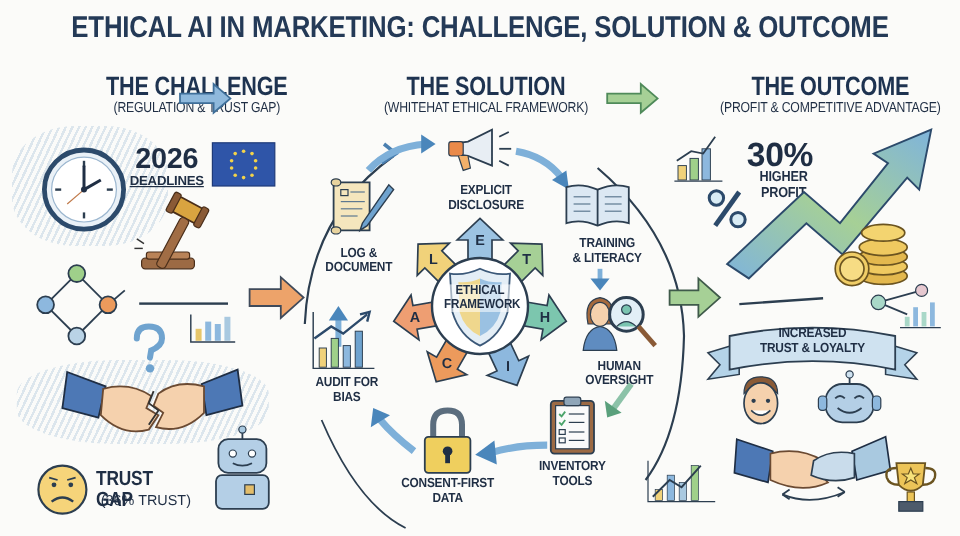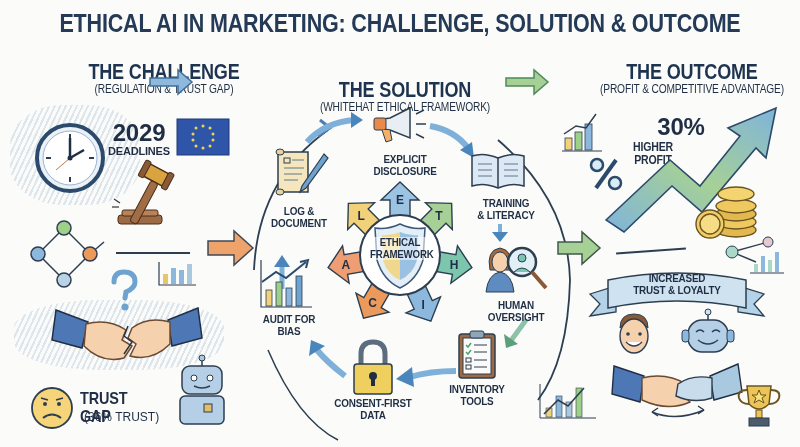--- a/index.html
+++ b/index.html
@@ -16,21 +16,21 @@
 </style>
 </head>
 <body>
 
 <div class="abs t title">ETHICAL AI IN MARKETING: CHALLENGE, SOLUTION &amp; OUTCOME</div>
 
 <div class="abs" style="left:0;top:60px;width:240px;margin-left:44px;">
   <div class="t col-h">THE CHALLENGE</div>
   <div class="t col-s">(REGULATION &amp; TRUST GAP)</div>
 </div>
-<div class="abs" style="left:280px;top:60px;width:250px;margin-top:18px;">
+<div class="abs" style="left:280px;top:60px;width:250px;">
   <div class="t col-h">THE SOLUTION</div>
   <div class="t col-s">(WHITEHAT ETHICAL FRAMEWORK)</div>
 </div>
 <div class="abs" style="left:568px;top:60px;width:248px;">
   <div class="t col-h">THE OUTCOME</div>
   <div class="t col-s">(PROFIT &amp; COMPETITIVE ADVANTAGE)</div>
 </div>
 
 <svg style="left:148px;top:68px" width="46" height="28">
   <path d="M2 10 L30 10 L30 2 L44 14 L30 26 L30 18 L2 18 Z" fill="#8fb9dc" stroke="#3f6f99" stroke-width="1.5"></path>
@@ -49,22 +49,22 @@
       <line x1="36" y1="55" x2="36" y2="60"></line>
     <line x1="12" y1="36" x2="17" y2="36"></line>
       <line x1="55" y1="36" x2="60" y2="36"></line>
   </g>
   <line x1="36" y1="36" x2="36" y2="16" stroke="#1f2e44" stroke-width="2.5"></line>
   <line x1="36" y1="36" x2="50" y2="28" stroke="#1f2e44" stroke-width="2.5"></line>
   <line x1="36" y1="36" x2="22" y2="48" stroke="#c07a4a" stroke-width="1"></line>
   <circle cx="36" cy="36" r="2.5" fill="#1f2e44"></circle>
 </svg>
 
-<div class="abs t" style="left:108px;top:120px;width:62px;font-size:24px;">2029</div>
-<div class="abs t" style="left:106px;top:146px;width:66px;font-size:11px;">DEADLINES</div>
+<div class="abs t" style="left:108px;top:120px;width:62px;font-size:24px;">2026</div>
+<div class="abs t" style="left:106px;top:146px;width:66px;font-size:11px;text-decoration:underline;">DEADLINES</div>
 
 <svg style="left:176px;top:118px" width="54" height="38">
   <rect x="1" y="1" width="52" height="36" fill="#2f55a8" stroke="#1e3a78"></rect>
   <g fill="#f3d34a">
     <circle cx="27" cy="8" r="1.5"></circle>
       <circle cx="34" cy="10" r="1.5"></circle>
       <circle cx="37" cy="16" r="1.5"></circle>
     <circle cx="37" cy="22" r="1.5"></circle>
       <circle cx="34" cy="28" r="1.5"></circle>
       <circle cx="27" cy="30" r="1.5"></circle>
@@ -354,21 +354,21 @@
 </svg>
 
 <svg style="left:562px;top:110px" width="40" height="44">
   <rect x="3" y="28" width="7" height="12" fill="#f1d27a" stroke="#2c3e50" stroke-width="0.8"></rect>
   <rect x="13" y="22" width="7" height="18" fill="#9fd08a" stroke="#2c3e50" stroke-width="0.8"></rect>
   <rect x="23" y="14" width="7" height="26" fill="#8db8de" stroke="#2c3e50" stroke-width="0.8"></rect>
   <path d="M2 24 L14 16 L24 18 L34 4" fill="none" stroke="#2c3e50" stroke-width="1.5"></path>
   <line x1="0" y1="41" x2="40" y2="41" stroke="#2c3e50"></line>
 </svg>
 
-<div class="abs t" style="left:651px;top:114px;width:60px;font-size:24px;">30%</div>
+<div class="abs t" style="left:620px;top:114px;width:60px;font-size:28px;">30%</div>
 <div class="abs t" style="left:608px;top:141px;width:90px;font-size:12px;transform:scaleX(0.88);">HIGHER PROFIT</div>
 
 <svg style="left:588px;top:156px" width="36" height="36">
   <circle cx="9" cy="9" r="6" fill="#d9ecf5" stroke="#2c4a6b" stroke-width="2.5"></circle>
   <circle cx="27" cy="27" r="6" fill="#d9ecf5" stroke="#2c4a6b" stroke-width="2.5"></circle>
   <line x1="28" y1="4" x2="8" y2="32" stroke="#2c4a6b" stroke-width="4"></line>
 </svg>
 
 <svg style="left:600px;top:100px" width="180" height="130">
   <defs>

